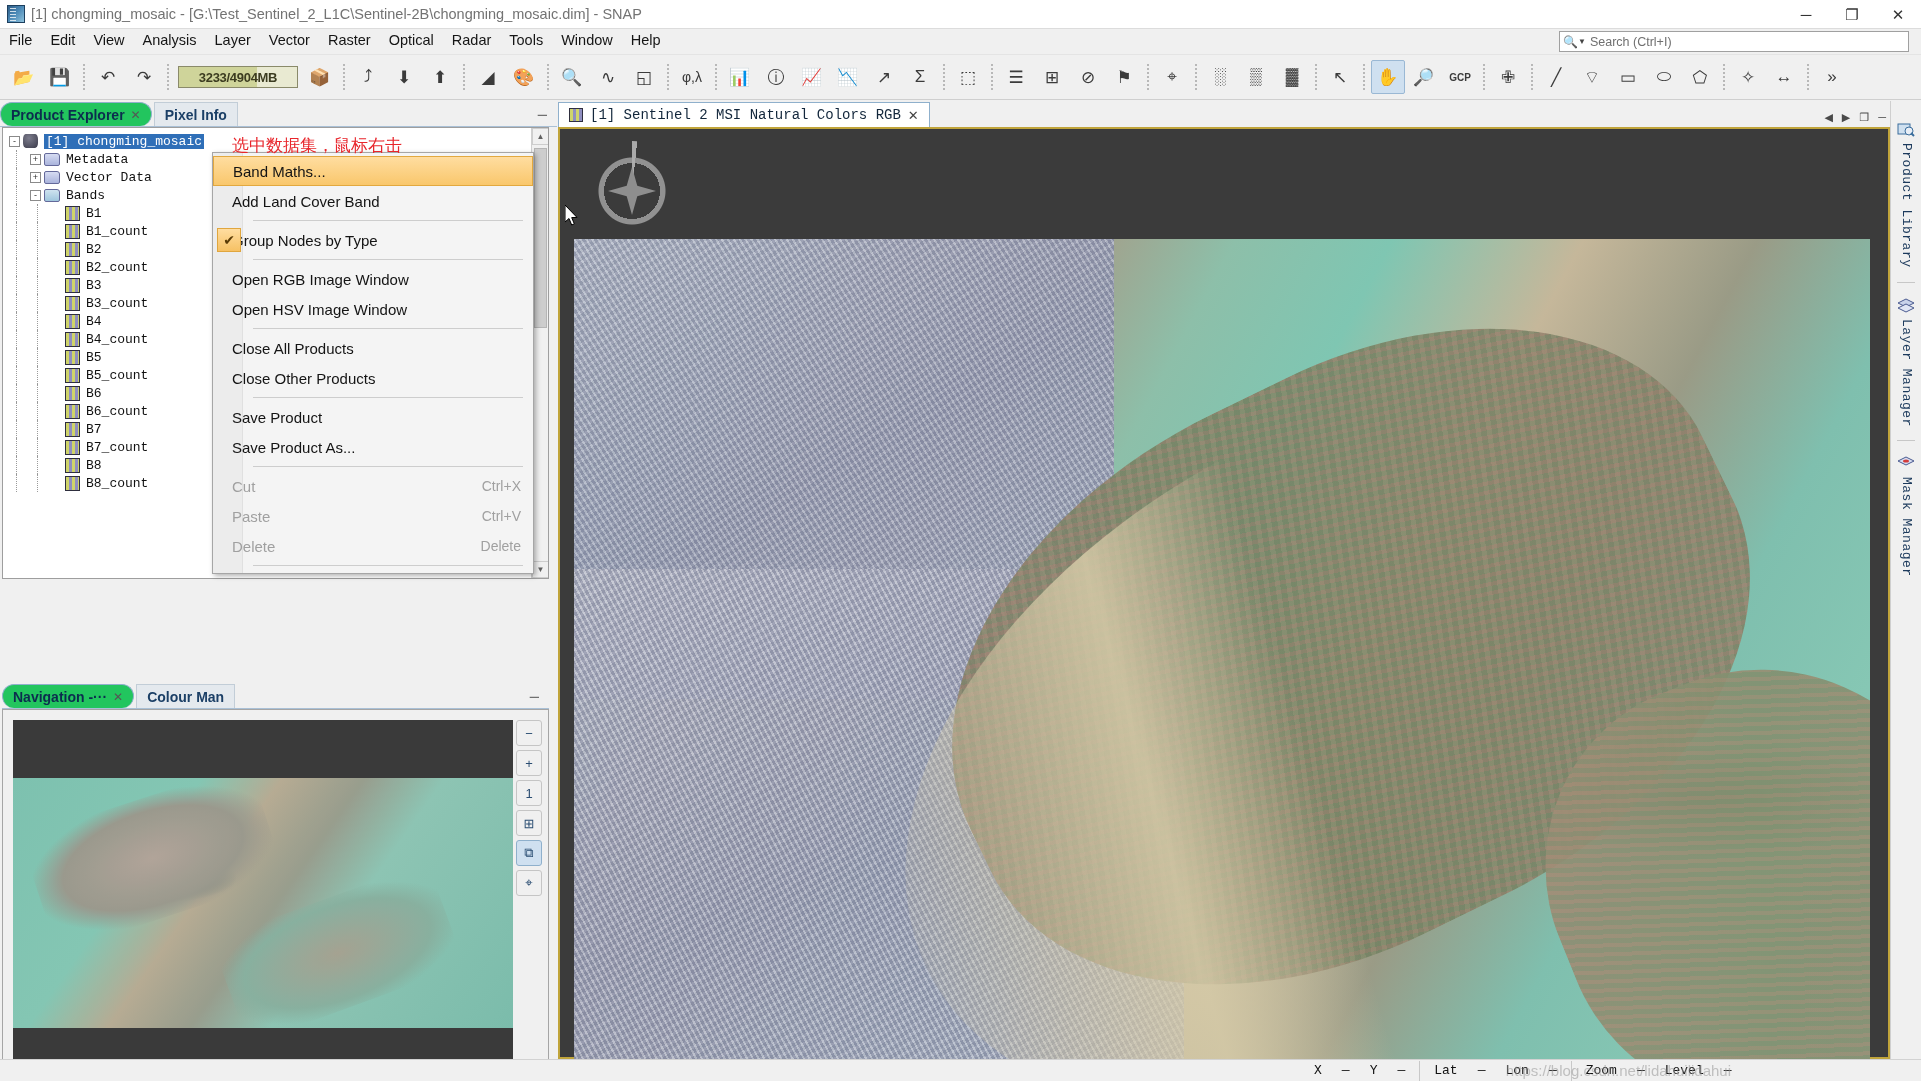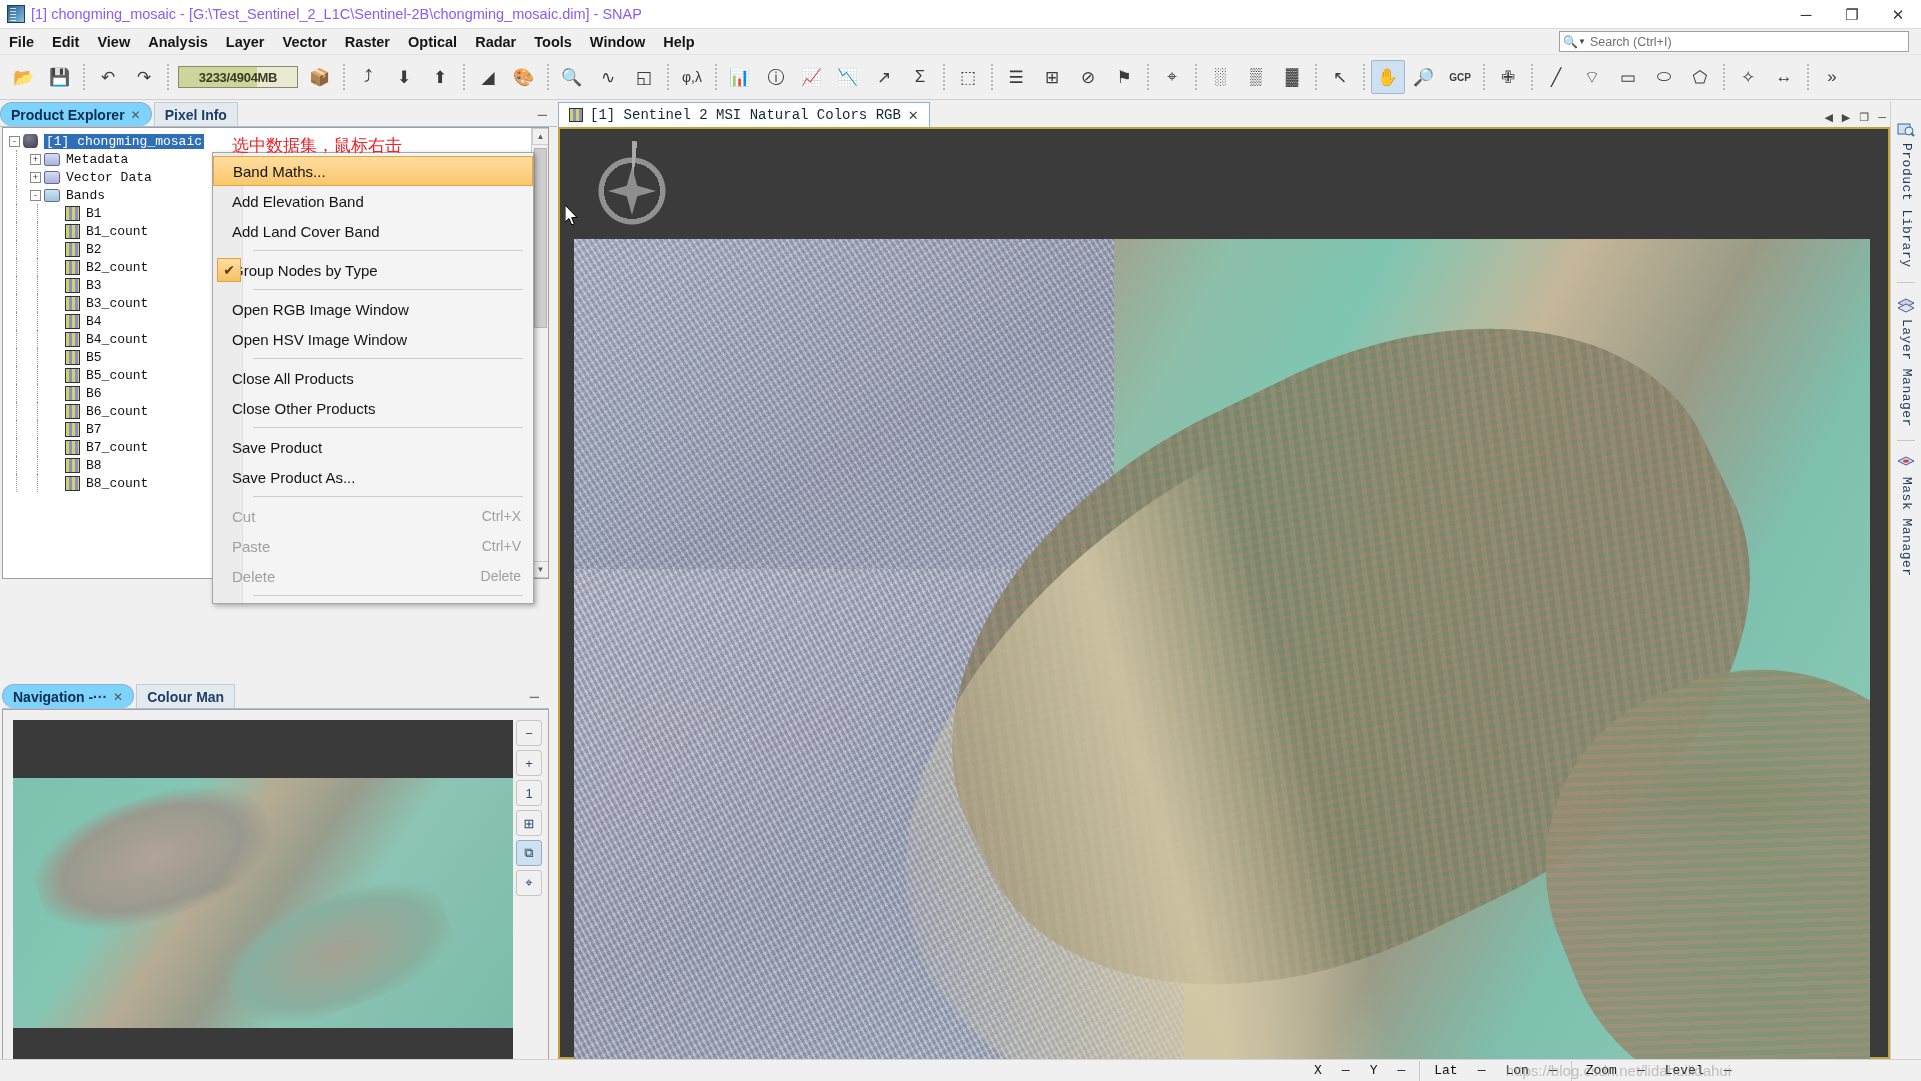--- a/index.html
+++ b/index.html
@@ -29,36 +29,35 @@
     background: linear-gradient(135deg,#2f5d86 0%, #4a87b5 45%, #8fc3dd 100%);
     border: 1px solid #1d3f5e;
     position: relative;
   }
   #titlebar .tb-icon:after{
     content:""; position:absolute; left:2px; top:2px; width:6px; height:13px;
     background: repeating-linear-gradient(#fff 0 1px, transparent 1px 3px);
     opacity:.75;
   }
   #titlebar .tb-title {
-    font-size: 14.5px; color: #8b5cf6; white-space: nowrap;
+    font-size: 14.5px; color: #737373; white-space: nowrap;
   }
   #win-btns {
     position: absolute; right: 0; top: 0; height: 29px; display: flex;
   }
   #win-btns div {
     width: 46px; height: 29px; display: flex; align-items: center; justify-content: center;
     font-size: 15px; color: #333;
   }
 
   
   #menubar {
     position: absolute; top: 29px; left: 0; width: 1921px; height: 26px;
-    background: #f0f0f0; display: flex; align-items: center;
+    background: #f0f0f0; display: flex; 
     border-bottom: 1px solid #e4e4e4;
-    font-weight: bold;
   }
   #menubar .mi {
     padding: 3px 9px; font-size: 14.5px; color: #151515; cursor: default;
   }
   #searchbox {
     position: absolute; right: 12px; top: 31px;
     width: 350px; height: 21px;
     background: #fff; border: 1px solid #a0a0a0;
     display: flex; align-items: center;
     font-size: 12.5px; color: #6f6f6f;
@@ -102,21 +101,21 @@
   .tabstrip {
     height: 26px; display:flex; align-items:flex-end;
     background: #f0f0f0; border-bottom: 1px solid #a9c0d6;
   }
   .tab {
     height: 24px; padding: 0 10px; display:flex; align-items:center; gap:6px;
     font-size: 14px; font-weight: bold; color: #1b3f66;
     background: #e4e9ee; border: 1px solid #c2cdd7; border-bottom: none;
     margin-right: 2px;
   }
-  .tab.sel { background: #7dd3fc; color:#0c2d4e; border-color:#8fb0cc;border-radius:12px; }
+  .tab.sel { background: #22c55e; color:#0c2d4e; border-color:#8fb0cc;border-radius:12px; }
   .tab .x { font-size: 12px; color:#555; font-weight: normal;}
 
   
   #tree-panel {
     position: absolute; left: 2px; top: 26px; width: 547px; height: 452px;
     background: #fff; border: 1px solid #9e9e9e; overflow: hidden;
   }
   .tnode {
     display:flex; align-items:center; height: 18px;
     font-family: "Liberation Mono", monospace; font-size: 13px; color:#111;
@@ -735,23 +734,20 @@
     </div>
   </div>
 
   <div id="ctxmenu">
     <div class="gutter"></div>
     <div id="ctx-items" style="position:relative;">
         <div class="citem hl">
           <span>Band Maths...</span>
         </div>
         <div class="citem">
-          <span>Add Elevation Band</span>
-        </div>
-        <div class="citem">
           <span>Add Land Cover Band</span>
         </div>
         <div class="csep"></div>
         <div class="citem">
           <span class="ccheck">✔</span>
           <span>Group Nodes by Type</span>
         </div>
         <div class="csep"></div>
         <div class="citem">
           <span>Open RGB Image Window</span>

